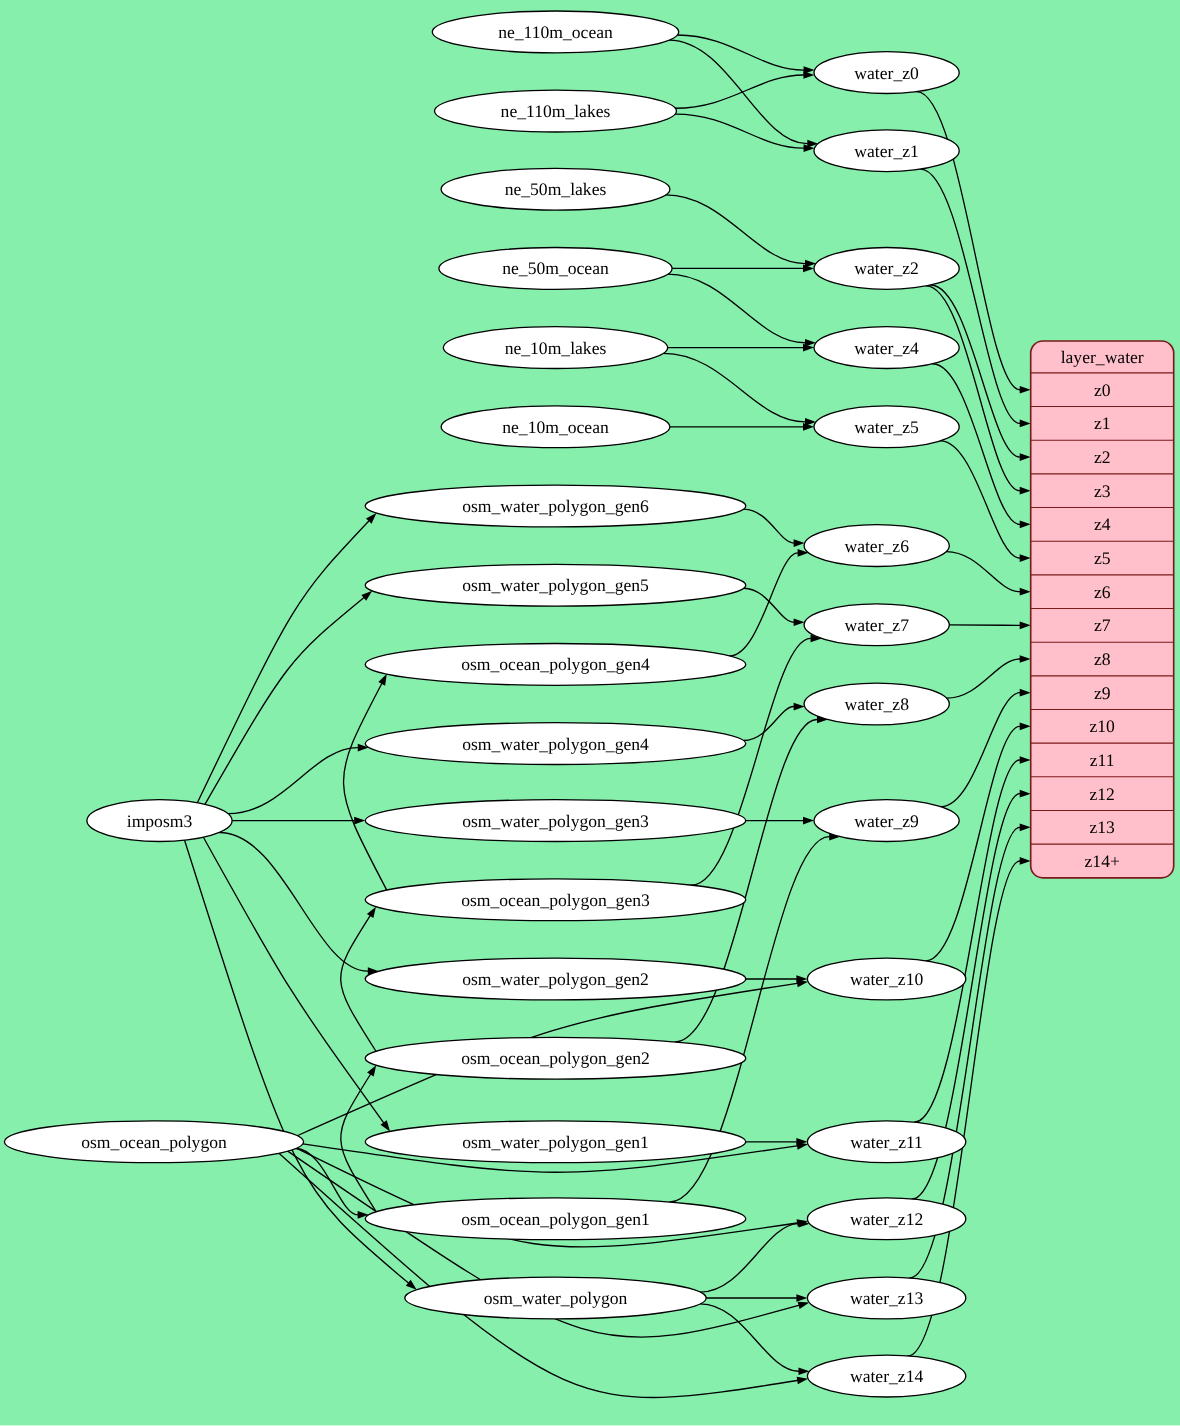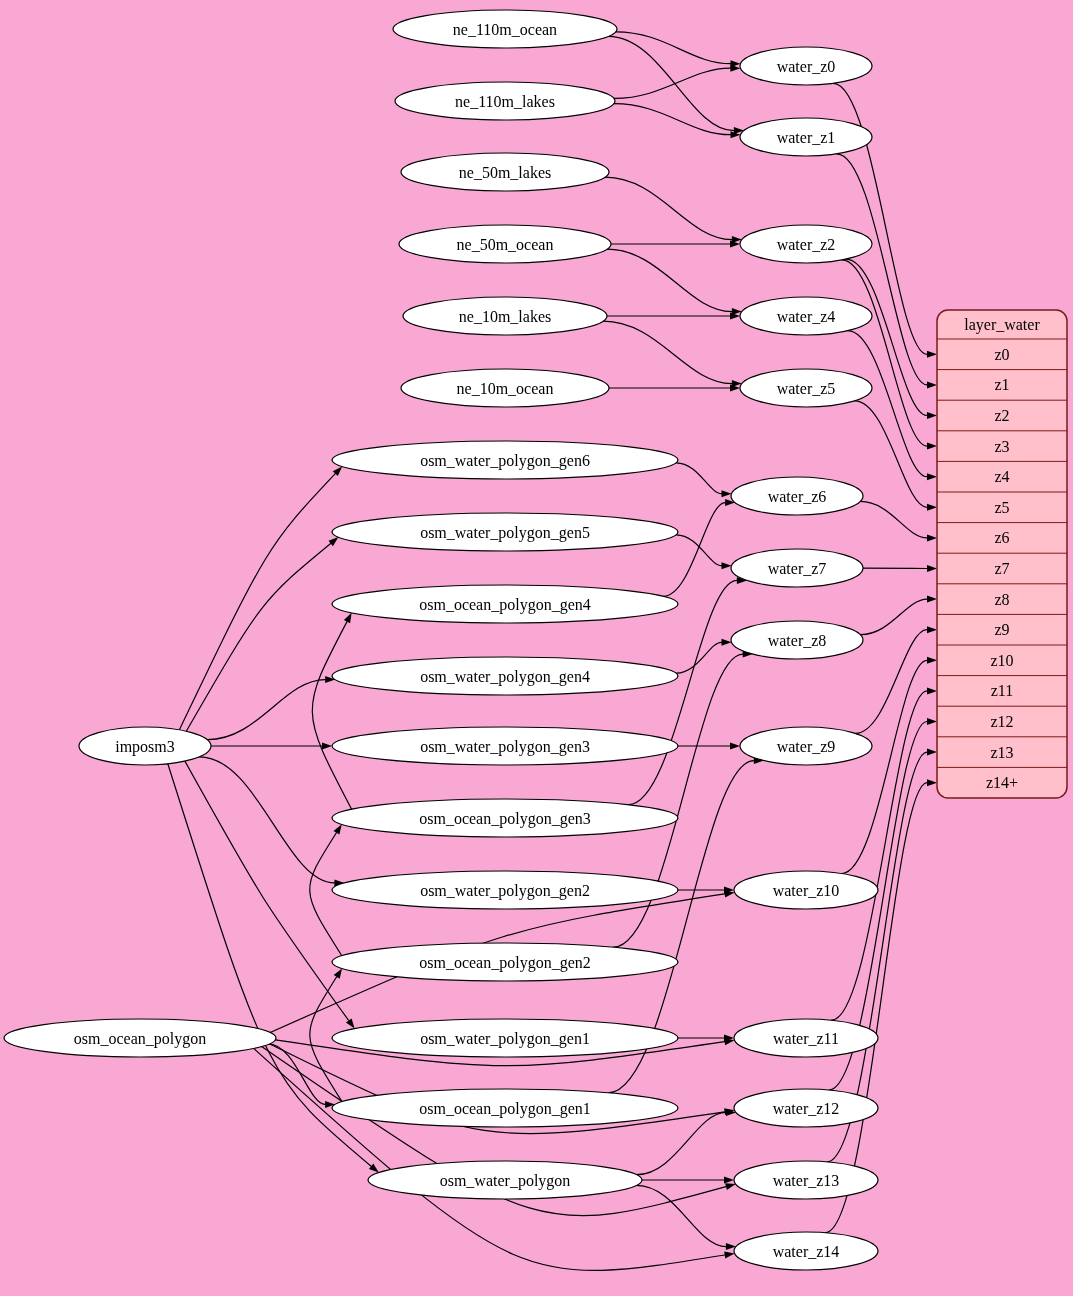--- a/index.html
+++ b/index.html
@@ -3,21 +3,21 @@
 <meta charset="utf-8">
 <style>
   html, body {
     margin: 0;
     padding: 0;
     background: #ffffff;
   }
   #canvas-wrap {
     width: 1073px;
     height: 1296px;
-    background: #f9a8d4;
+    background: #86efac;
     position: relative;
   }
   svg text {
     font-family: "Liberation Serif", "DejaVu Serif", serif;
     font-size: 16px;
     fill: #000000;
   }
 </style>
 </head>
 <body>

